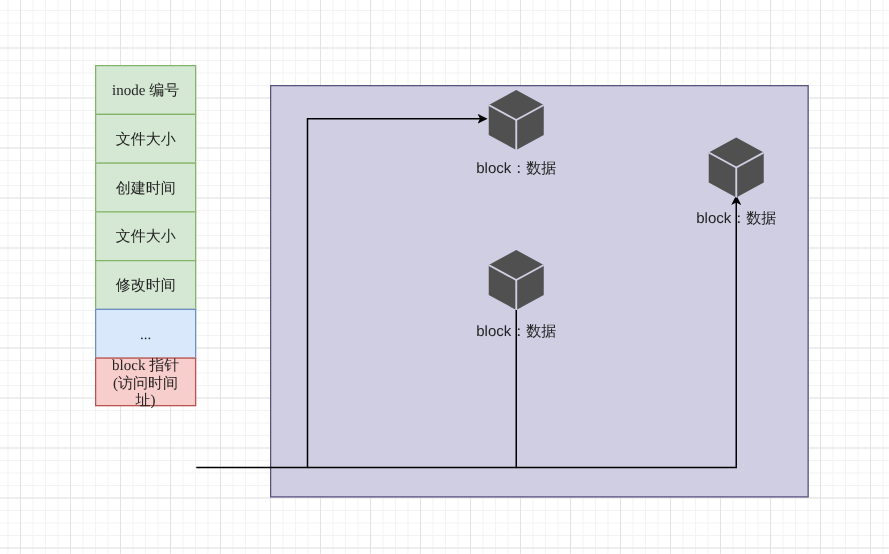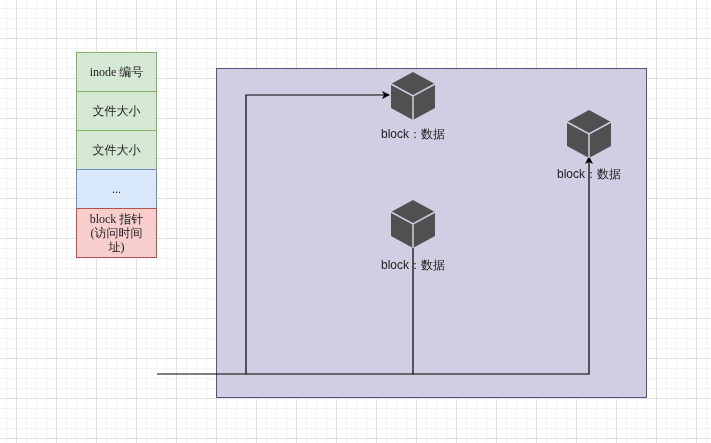--- a/index.html
+++ b/index.html
@@ -18,21 +18,21 @@
   .inode-table { position:absolute; left:76px; top:52px; width:81px;font-family:Liberation Serif, serif; }
   .cell {
     box-sizing:border-box; width:81px; height:40px;
     display:flex; align-items:center; justify-content:center; text-align:center;
     font-size:12px; color:#222; line-height:14px;
     border:1px solid #82b366; background:#d5e8d4;
     margin-top:-1px;
   }
   .cell:first-child { margin-top:0; }
   .cell.ellipsis { background:#dae8fc; border-color:#6c8ebf; }
-  .cell.pointer { background:#f8cecc; border-color:#b85450; height:50px; padding:0 2px; }
+  .cell.pointer { background:#f8cecc; border-color:#b85450; height:39px; padding:0 2px; }
   .block-area {
     position:absolute; left:216px; top:68px; width:431px; height:330px;
     box-sizing:border-box; background:#d0cee2; border:1px solid #56517e;
   }
   svg.overlay { position:absolute; left:0; top:0; }
   .block-label {
     position:absolute; font-size:12px; color:#222; white-space:nowrap;
     transform:translateX(-50%);
   }
 </style>
@@ -42,21 +42,27 @@
 <div class="block-area"></div>
 
 <div class="inode-table">
   <div class="cell">
       <span>inode 编号</span>
     </div>
   <div class="cell">
       <span>文件大小</span>
     </div>
   <div class="cell">
+      <span>创建时间</span>
+    </div>
+  <div class="cell">
       <span>文件大小</span>
+    </div>
+  <div class="cell">
+      <span>修改时间</span>
     </div>
   <div class="cell ellipsis">
       <span>...</span>
     </div>
   <div class="cell pointer">
     <span>
       <span>block 指针</span><br>
       <span>(访问时间</span><br>
       <span>址)</span>
     </span>

